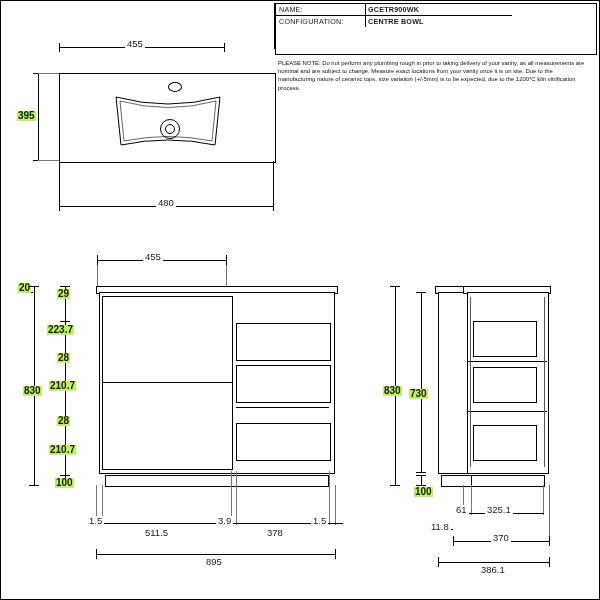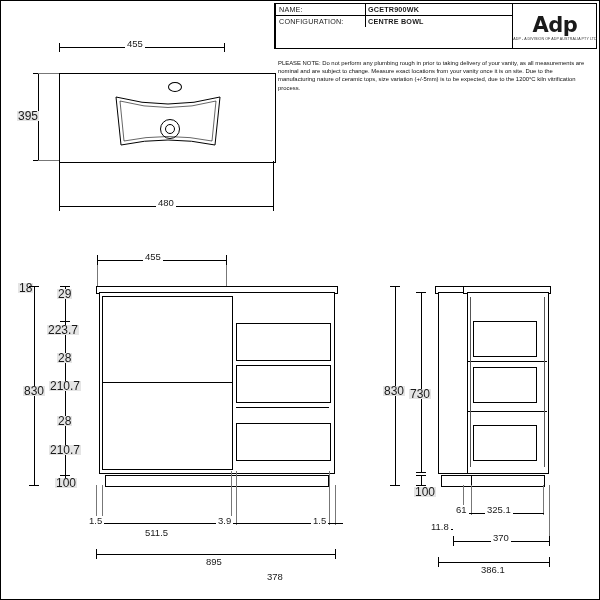--- a/index.html
+++ b/index.html
@@ -4,23 +4,23 @@
 <style>
   html,body{margin:0;padding:0;background:#ffffff;}
   body{width:600px;height:600px;overflow:hidden;font-family:"Liberation Sans",sans-serif;color:#1a1a1a;}
   #sheet{position:relative;width:600px;height:600px;box-sizing:border-box;border:1px solid #000;}
   .abs{position:absolute;}
   .ln{position:absolute;background:#000;}
   .hln{height:1px;}
   .vln{width:1px;}
   .thin{background:#555;}
   .dim{position:absolute;font-size:9.5px;line-height:10px;white-space:nowrap;background:#fff;padding:0 2px;}
-  .dimv{position:absolute;font-size:12px;line-height:10px;white-space:nowrap;background:#e5e5e5;padding:0 1px;}
+  .dimv{position:absolute;font-size:10px;line-height:10px;white-space:nowrap;background:#bef264;padding:0 1px;font-weight:bold;}
   
-  #titleblock{position:absolute;left:274px;top:2px;width:322px;height:46px;border:1px solid #000;box-sizing:border-box;}
+  #titleblock{position:absolute;left:274px;top:2px;width:322px;height:52px;border:1px solid #000;box-sizing:border-box;}
   #tb-rows{position:absolute;left:0;top:0;width:236px;height:100%;}
   .tb-row{position:relative;height:11.5px;border-bottom:1px solid #000;box-sizing:border-box;}
   .tb-row:last-child{border-bottom:none;padding-left:12px;}
   .tb-key{position:absolute;left:3px;top:1px;font-size:7.2px;letter-spacing:.2px;}
   .tb-val{position:absolute;left:92px;top:1px;font-size:7.2px;font-weight:bold;letter-spacing:.2px;}
   .tb-sep{position:absolute;left:89px;top:0;width:1px;height:100%;background:#000;}
   #tb-logo{position:absolute;left:236px;top:0;width:85px;height:100%;border-left:1px solid #000;box-sizing:border-box;}
   .logo-txt{position:absolute;left:50%;top:9px;transform:translateX(-50%);font-size:21px;font-weight:bold;letter-spacing:-0.5px;font-family:"DejaVu Sans",sans-serif;}
   .logo-sub{position:absolute;left:50%;top:33px;transform:translateX(-50%);font-size:3.6px;letter-spacing:.1px;color:#333;white-space:nowrap;}
   #note{position:absolute;left:277px;top:58px;width:312px;font-size:5.9px;line-height:8.2px;color:#111;text-align:left;}
@@ -43,24 +43,20 @@
         <span class="tb-key">NAME:</span>
         <span class="tb-sep"></span>
         <span class="tb-val">GCETR900WK</span>
       </div>
       <div class="tb-row">
         <span class="tb-key">CONFIGURATION:</span>
         <span class="tb-sep"></span>
         <span class="tb-val">CENTRE BOWL</span>
       </div>
     </div>
-    <div id="tb-logo">
-      <span class="logo-txt">Adp</span>
-      <span class="logo-sub">ADP - A DIVISION OF ADP AUSTRALIA PTY LTD</span>
-    </div>
   </div>
 
   <div id="note">PLEASE NOTE: Do not perform any plumbing rough in prior to taking delivery of your vanity, as all measurements are nominal and are subject to change. Measure exact locations from your vanity once it is on site. Due to the manufacturing nature of ceramic tops, size variation (+/-5mm) is to be expected, due to the 1200°C kiln vitrification process.</div>
 
   <div class="ln vln" style="left:273px;top:2px;height:46px;"></div>
 
   <div class="ln hln" style="left:58px;top:46px;width:166px;"></div>
   <div class="ln vln" style="left:58px;top:42px;height:9px;"></div>
   <div class="ln vln" style="left:223px;top:42px;height:9px;"></div>
   <div class="dim" style="left:124px;top:38px;">455</div>
@@ -130,21 +126,21 @@
   <div class="dimv" style="left:46px;top:324px;">223.7</div>
   <div class="dimv" style="left:56px;top:352px;">28</div>
   <div class="dimv" style="left:48px;top:380px;">210.7</div>
   <div class="dimv" style="left:56px;top:415px;">28</div>
   <div class="dimv" style="left:48px;top:444px;">210.7</div>
   <div class="dimv" style="left:54px;top:477px;">100</div>
 
   <div class="ln vln" style="left:27px;top:285px;height:6px;"></div>
   <div class="ln hln" style="left:22px;top:285px;width:10px;"></div>
   <div class="ln hln" style="left:22px;top:291px;width:10px;"></div>
-  <div class="dimv" style="left:17px;top:282px;">18</div>
+  <div class="dimv" style="left:17px;top:282px;">20</div>
 
   <div class="ln vln" style="left:33px;top:285px;height:199px;"></div>
   <div class="ln hln" style="left:28px;top:285px;width:10px;"></div>
   <div class="ln hln" style="left:28px;top:484px;width:10px;"></div>
   <div class="dimv" style="left:22px;top:385px;">830</div>
 
   <div class="ext" style="left:95px;top:484px;width:1px;height:40px;"></div>
   <div class="ext" style="left:101px;top:484px;width:1px;height:40px;"></div>
   <div class="ext" style="left:230px;top:470px;width:1px;height:54px;"></div>
   <div class="ext" style="left:235px;top:470px;width:1px;height:54px;"></div>
@@ -152,21 +148,21 @@
   <div class="ext" style="left:334px;top:484px;width:1px;height:40px;"></div>
 
   <div class="ln hln" style="left:88px;top:522px;width:20px;"></div>
   <div class="ln hln" style="left:101px;top:522px;width:130px;"></div>
   <div class="ln hln" style="left:230px;top:522px;width:10px;"></div>
   <div class="ln hln" style="left:235px;top:522px;width:94px;"></div>
   <div class="ln hln" style="left:322px;top:522px;width:20px;"></div>
   <div class="dim" style="left:86px;top:515px;">1.5</div>
   <div class="dim" style="left:142px;top:527px;">511.5</div>
   <div class="dim" style="left:215px;top:515px;">3.9</div>
-  <div class="dim" style="left:264px;top:527px;margin-top:44px;">378</div>
+  <div class="dim" style="left:264px;top:527px;">378</div>
   <div class="dim" style="left:310px;top:515px;">1.5</div>
 
   <div class="ln hln" style="left:95px;top:553px;width:240px;"></div>
   <div class="ln vln" style="left:95px;top:548px;height:10px;"></div>
   <div class="ln vln" style="left:334px;top:548px;height:10px;"></div>
   <div class="dim" style="left:203px;top:556px;">895</div>
 
   <div class="cab" style="left:434px;top:285px;width:56px;height:6px;"></div>
   <div class="cab" style="left:437px;top:291px;width:50px;height:180px;"></div>
   <div class="cab" style="left:440px;top:474px;width:44px;height:10px;"></div>

